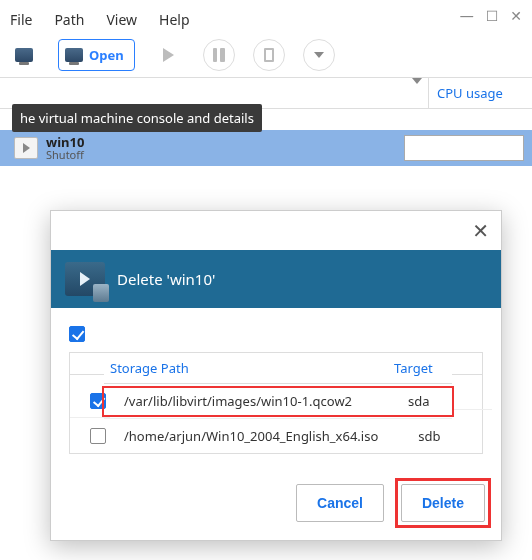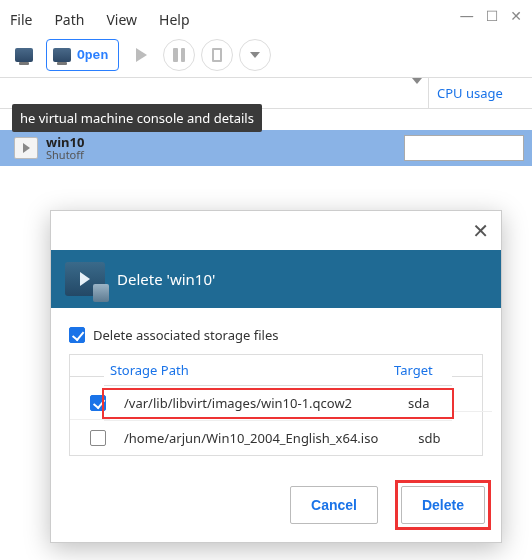--- a/index.html
+++ b/index.html
@@ -28,22 +28,21 @@
     gap: 22px;
     padding: 10px 10px 8px 10px;
     font-size: 14px;
     color: #333;
   }
   .menubar div { cursor: pointer; }
   .toolbar {
     display: flex;
     align-items: center;
     padding: 2px 8px 6px 8px;
-    gap: 6px;
-    font-family: Liberation Mono, monospace;
+    gap: 18px;
   }
   .tbtn {
     display: inline-flex;
     align-items: center;
     justify-content: center;
     height: 32px;
     min-width: 32px;
     border: 1px solid #ddd;
     border-radius: 4px;
     background: #fff;
@@ -228,21 +227,21 @@
     position:relative;
   }
   .warn::after{
     content:"!";
     position:absolute;left:0;right:0;top:1px;
     text-align:center;font-size:11px;font-weight:bold;color:#663;
   }
   .dlg-buttons {
     display:flex;
     justify-content:flex-end;
-    gap:8px;
+    gap:2px;
     padding:20px 16px 18px 16px;
   }
   .dbtn {
     border:1px solid #bbb;
     background:#fff;
     color:#1a73e8;
     font-weight:bold;
     padding:10px 20px;
     font-size:14px;
     cursor:pointer;
@@ -328,21 +327,20 @@
   </div>
   <div class="dlg-header">
     <div class="dlg-icon">
         <span class="pl"></span>
       </div>
     <div class="dlg-title">Delete 'win10'</div>
   </div>
   <div class="dlg-body">
     <div class="chk-row">
       <span class="chk checked"></span>
-      <span>Delete associated storage files</span>
     </div>
 
     <div class="stor-table">
       <div class="stor-head">
         <div></div>
         <div>Storage Path</div>
         <div>Target</div>
         <div></div>
       </div>
 

